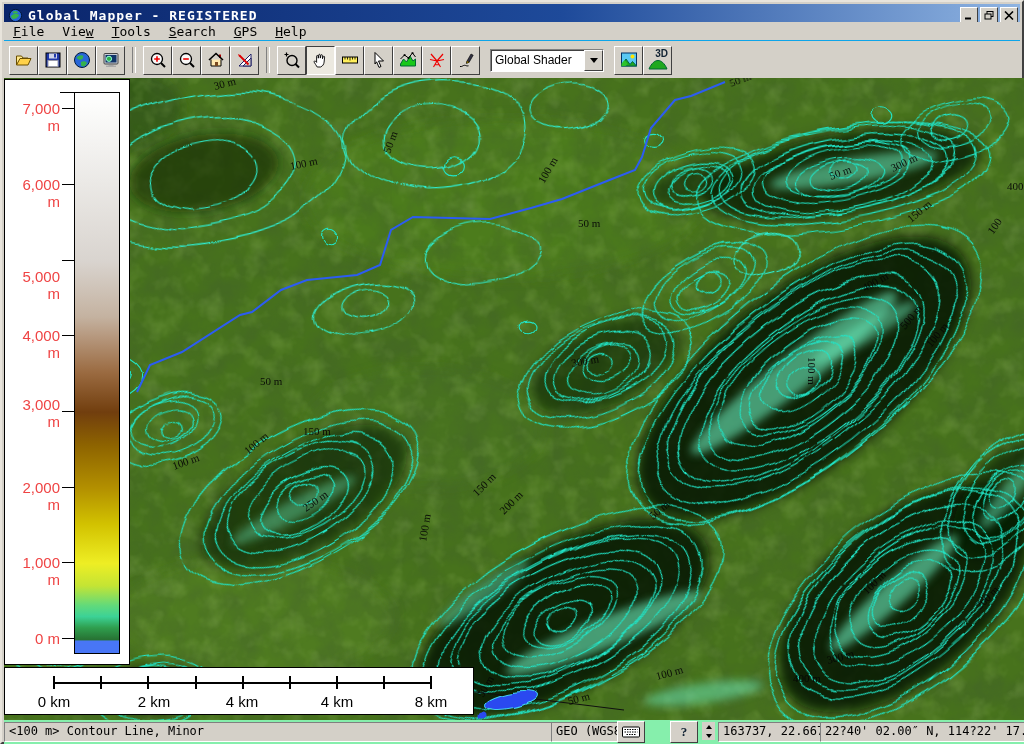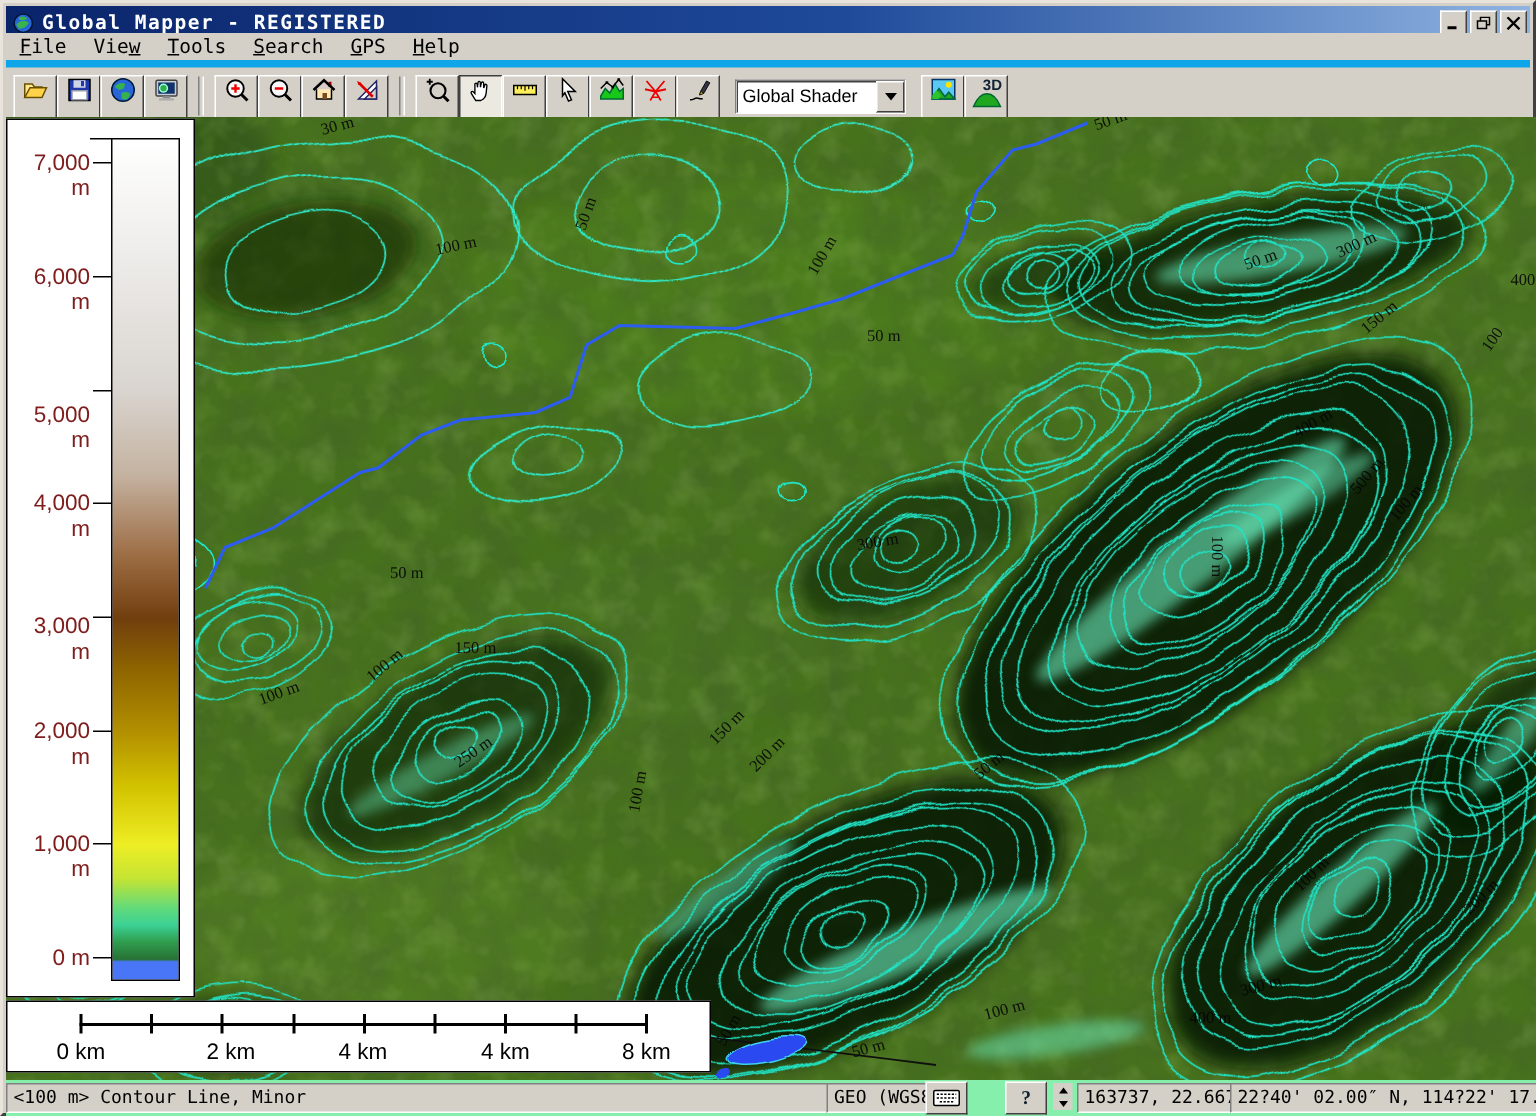--- a/index.html
+++ b/index.html
@@ -19,24 +19,24 @@
     display:flex;align-items:center;justify-content:center}
   
   .menubar{position:absolute;left:2px;top:20px;right:2px;height:18px;
     background:#d4d0c8;display:flex;align-items:center;
     font:13px "DejaVu Sans Mono",monospace;color:#000}
   .menu-item{padding:1px 9px;white-space:nowrap}
   .menu-item .u{text-decoration:underline}
   
   .toolbar{position:absolute;left:2px;top:38px;right:2px;height:38px;
     background:#d4d0c8;display:flex;align-items:center;padding-left:5px;
-    border-top:5px solid #0ea5e9}
+    border-top:1px solid #0ea5e9}
   .tb{width:27px;height:27px;background:#d4d0c8;flex:0 0 auto;
     border:1px solid;border-color:#fff #404040 #404040 #fff;
-    display:flex;align-items:flex-start;justify-content:center;position:relative}
+    display:flex;align-items:center;justify-content:center;position:relative}
   .tb.pressed{border-color:#404040 #fff #fff #404040;background:#ece9e0}
   .sep{width:2px;height:26px;margin:0 7px;
     border-left:1px solid #808080;border-right:1px solid #fff}
   .combo{width:108px;height:21px;background:#fff;margin-left:10px;
     border:1px solid;border-color:#808080 #fff #fff #808080;
     box-shadow:inset 1px 1px 0 #404040;
     font:12px "Liberation Sans",sans-serif;display:flex;align-items:center;
     padding-left:4px;color:#000}
   .combo-arrow{width:17px;height:19px;margin-left:auto;background:#d4d0c8;
     border:1px solid;border-color:#fff #404040 #404040 #fff;
@@ -53,21 +53,21 @@
   .lbar{position:absolute;left:69px;top:12px;width:44px;height:560px;
     border:1px solid #000;
     background:linear-gradient(180deg,
       #ffffff 0%,#fbfbfa 3%,#ebe9e6 16%,#d9d4cf 30%,#c4b2a0 40%,
       #b6987e 43.5%,#9a6a40 50%,#713e0e 57%,#8e6400 63%,#b39000 70.6%,
       #d2c200 77%,#eeee24 84%,#c4e434 88%,#62da7a 91.5%,#3cd296 93.5%,
       #2f9e4e 95.5%,#277233 97.6%,#4876f6 97.9%,#4876f6 100%)}
   .ltick{position:absolute;left:57px;width:12px;height:1px;background:#000}
   .ltopline{position:absolute;left:55px;top:12px;width:14px;height:1px;background:#000}
   .llabel{position:absolute;left:2px;width:53px;height:16px;line-height:16px;
-    text-align:right;font:15px "Liberation Sans",sans-serif;color:#7f1d1d}
+    text-align:right;font:15px "Liberation Sans",sans-serif;color:#ef4444}
   
   .scalepanel{position:absolute;left:0;top:589px;width:468px;height:46px;
     background:#fff;border:1px solid #000;z-index:5}
   .sline{position:absolute;left:48px;top:14px;width:378px;height:2px;background:#000}
   .stick{position:absolute;top:8px;width:2px;height:13px;background:#000}
   .slabel{position:absolute;top:25px;width:44px;text-align:center;
     font:15px "Liberation Sans",sans-serif;color:#000}
   
   .statusbar{position:absolute;left:2px;top:718px;width:1020px;height:24px;
     background:#86efac;font:12px "DejaVu Sans Mono",monospace;color:#000}
@@ -549,21 +549,21 @@
       <div class="ltick" style="top:180px"></div>
       <div class="ltick" style="top:255px"></div>
       <div class="ltick" style="top:331px"></div>
       <div class="ltick" style="top:407px"></div>
       <div class="ltick" style="top:482px"></div>
       <div class="ltick" style="top:558px"></div>
       <div class="llabel" style="top:20px">7,000 m</div>
       <div class="llabel" style="top:96px">6,000 m</div>
       <div class="llabel" style="top:188px">5,000 m</div>
       <div class="llabel" style="top:247px">4,000 m</div>
-      <div class="llabel" style="top:329px">3,000 m</div>
+      <div class="llabel" style="top:316px">3,000 m</div>
       <div class="llabel" style="top:399px">2,000 m</div>
       <div class="llabel" style="top:474px">1,000 m</div>
       <div class="llabel" style="top:550px">0 m</div>
     </div>
 
     
     <div class="scalepanel">
       <div class="sline"></div>
       <div class="stick" style="left:48px"></div>
       <div class="stick" style="left:95px"></div>

